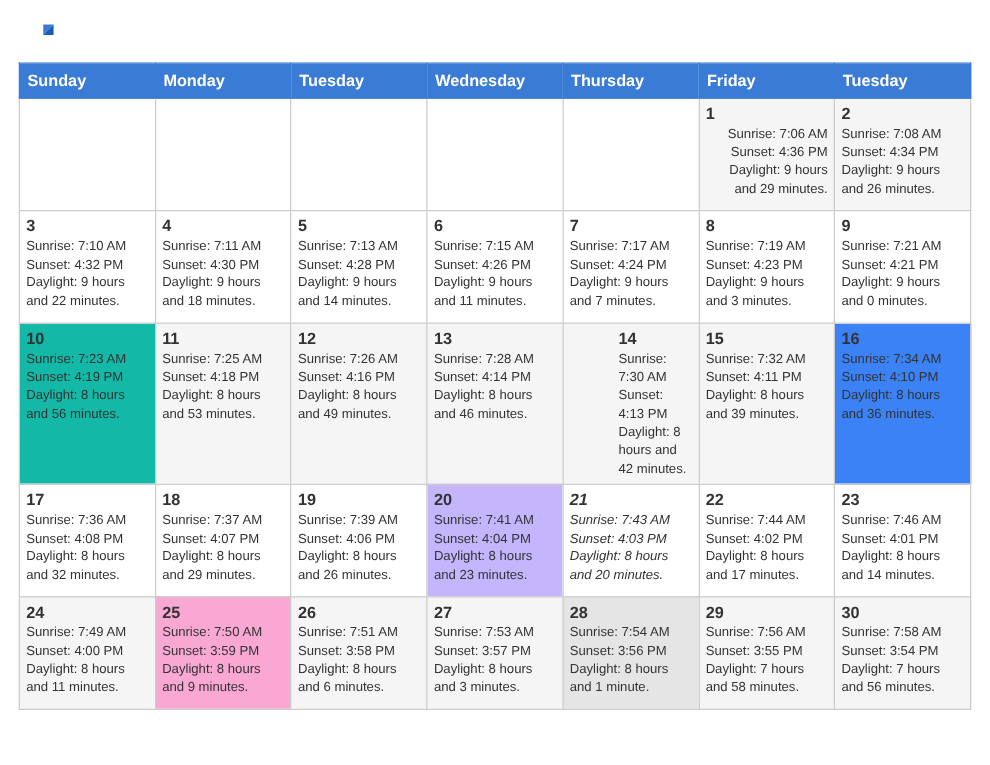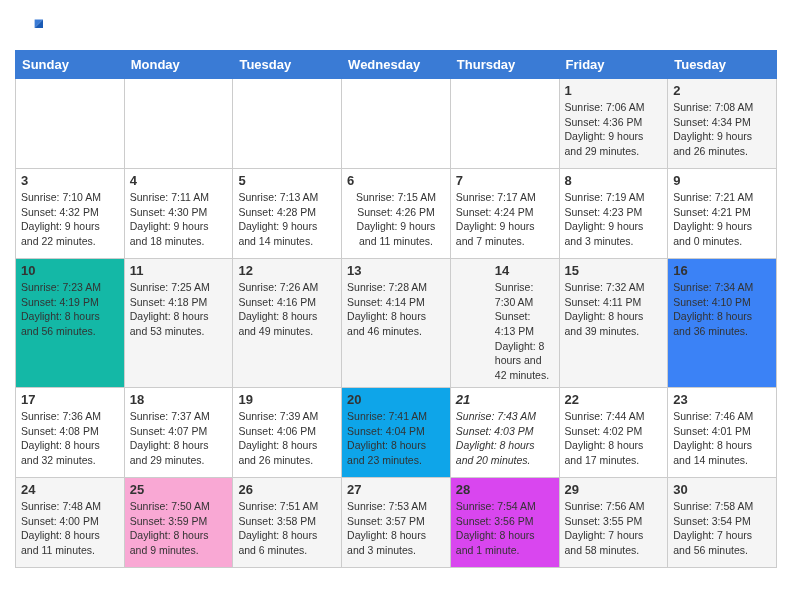--- a/index.html
+++ b/index.html
@@ -129,21 +129,21 @@
   </thead>
   <tbody id="calendar-body">
   <tr>
         <td class="empty-cell"></td>
         <td class="empty-cell"></td>
         <td class="empty-cell"></td>
         <td class="empty-cell"></td>
         <td class="empty-cell"></td>
         <td style="background: rgb(245, 245, 245);">
           <div class="day-number">1</div>
-          <div class="day-info" style="white-space: pre-line;">Sunrise: 7:06 AM
+          <div class="day-info" style="white-space: pre-line; text-align: right;">Sunrise: 7:06 AM
 Sunset: 4:36 PM
 Daylight: 9 hours and 29 minutes.</div>
         </td>
         <td style="background: rgb(245, 245, 245);">
           <div class="day-number">2</div>
           <div class="day-info" style="white-space: pre-line;">Sunrise: 7:08 AM
 Sunset: 4:34 PM
 Daylight: 9 hours and 26 minutes.</div>
         </td>
       </tr>
@@ -161,21 +161,21 @@
 Daylight: 9 hours and 18 minutes.</div>
         </td>
         <td style="background: rgb(255, 255, 255);">
           <div class="day-number">5</div>
           <div class="day-info" style="white-space: pre-line;">Sunrise: 7:13 AM
 Sunset: 4:28 PM
 Daylight: 9 hours and 14 minutes.</div>
         </td>
         <td style="background: rgb(255, 255, 255);">
           <div class="day-number">6</div>
-          <div class="day-info" style="white-space: pre-line; text-align: center;">Sunrise: 7:15 AM
+          <div class="day-info" style="white-space: pre-line;">Sunrise: 7:15 AM
 Sunset: 4:26 PM
 Daylight: 9 hours and 11 minutes.</div>
         </td>
         <td style="background: rgb(255, 255, 255);">
           <div class="day-number">7</div>
           <div class="day-info" style="white-space: pre-line;">Sunrise: 7:17 AM
 Sunset: 4:24 PM
 Daylight: 9 hours and 7 minutes.</div>
         </td>
         <td style="background: rgb(255, 255, 255);">
@@ -247,21 +247,21 @@
           <div class="day-info" style="white-space: pre-line;">Sunrise: 7:37 AM
 Sunset: 4:07 PM
 Daylight: 8 hours and 29 minutes.</div>
         </td>
         <td style="background: rgb(255, 255, 255);">
           <div class="day-number">19</div>
           <div class="day-info" style="white-space: pre-line;">Sunrise: 7:39 AM
 Sunset: 4:06 PM
 Daylight: 8 hours and 26 minutes.</div>
         </td>
-        <td style="background: #0ea5e9;">
+        <td style="background: #c4b5fd;">
           <div class="day-number">20</div>
           <div class="day-info" style="white-space: pre-line;">Sunrise: 7:41 AM
 Sunset: 4:04 PM
 Daylight: 8 hours and 23 minutes.</div>
         </td>
         <td style="background: rgb(255, 255, 255); font-style: italic;">
           <div class="day-number">21</div>
           <div class="day-info" style="white-space: pre-line;">Sunrise: 7:43 AM
 Sunset: 4:03 PM
 Daylight: 8 hours and 20 minutes.</div>
@@ -275,21 +275,21 @@
         <td style="background: rgb(255, 255, 255);">
           <div class="day-number">23</div>
           <div class="day-info" style="white-space: pre-line;">Sunrise: 7:46 AM
 Sunset: 4:01 PM
 Daylight: 8 hours and 14 minutes.</div>
         </td>
       </tr>
       <tr>
         <td style="background: rgb(245, 245, 245);">
           <div class="day-number">24</div>
-          <div class="day-info" style="white-space: pre-line;">Sunrise: 7:48 AM
+          <div class="day-info" style="white-space: pre-line;">Sunrise: 7:49 AM
 Sunset: 4:00 PM
 Daylight: 8 hours and 11 minutes.</div>
         </td>
         <td style="background: #f9a8d4;">
           <div class="day-number">25</div>
           <div class="day-info" style="white-space: pre-line;">Sunrise: 7:50 AM
 Sunset: 3:59 PM
 Daylight: 8 hours and 9 minutes.</div>
         </td>
         <td style="background: rgb(245, 245, 245);">
@@ -297,21 +297,21 @@
           <div class="day-info" style="white-space: pre-line;">Sunrise: 7:51 AM
 Sunset: 3:58 PM
 Daylight: 8 hours and 6 minutes.</div>
         </td>
         <td style="background: rgb(245, 245, 245);">
           <div class="day-number">27</div>
           <div class="day-info" style="white-space: pre-line;">Sunrise: 7:53 AM
 Sunset: 3:57 PM
 Daylight: 8 hours and 3 minutes.</div>
         </td>
-        <td style="background: #d946ef;">
+        <td style="background: #e5e5e5;">
           <div class="day-number">28</div>
           <div class="day-info" style="white-space: pre-line;">Sunrise: 7:54 AM
 Sunset: 3:56 PM
 Daylight: 8 hours and 1 minute.</div>
         </td>
         <td style="background: rgb(245, 245, 245);">
           <div class="day-number">29</div>
           <div class="day-info" style="white-space: pre-line;">Sunrise: 7:56 AM
 Sunset: 3:55 PM
 Daylight: 7 hours and 58 minutes.</div>

